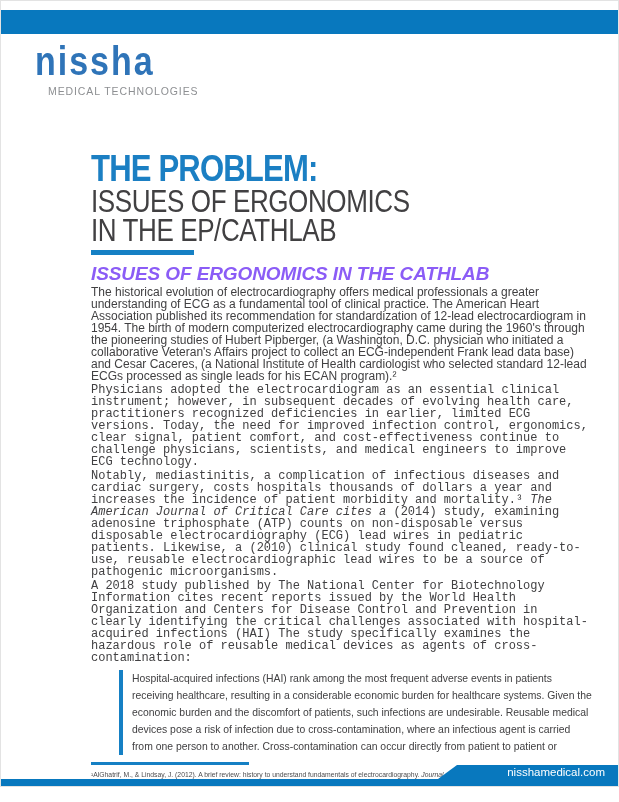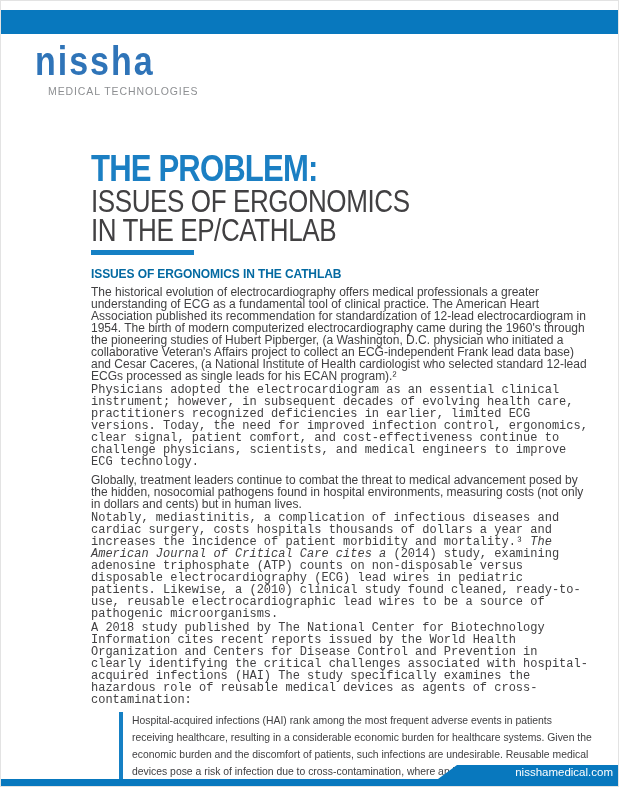--- a/index.html
+++ b/index.html
@@ -22,21 +22,21 @@
   .title {
     font-size:37px; font-weight:bold; color:#1b7fc3; line-height:36px;
     letter-spacing:-1px; transform:scaleX(0.84); transform-origin:0 0; margin:0; white-space:nowrap;
   }
   .subtitle {
     font-size:31px; color:#414042; line-height:29px; letter-spacing:-0.5px;
     transform:scaleX(0.84); transform-origin:0 0; white-space:nowrap;
   }
   .title-rule { margin-top:5px; width:103px; height:5px; background:#1580c4; }
 
-  .h2 { margin:0; font-size:12px; line-height:14px; font-weight:bold; color:#0369a1; letter-spacing:-0.1px; }
+  .h2 { margin:0; font-size:19px; line-height:14px; font-weight:bold; color:#8b5cf6; letter-spacing:-0.1px;font-style:italic; }
   .h2.first { margin-top:12px; }
   .h2.second { margin-top:23px; }
 
   .para { margin:0; font-size:12px; line-height:12px; color:#414042; }
   .para.mt5 { margin-top:5px; }
   .para.mt6 { margin-top:6px; }
   .para.mt2 { margin-top:2px;font-family:Liberation Mono, monospace; }
 
   .quote {
     margin:6px 0 0 28px; padding-left:9px; border-left:4px solid #1580c4;
@@ -49,21 +49,21 @@
   .fn + .fn { margin-top:4px; }
   .fn em, .para em { font-style:italic; }
   .link { color:#2d7cc0; text-decoration:underline; }
 
   .footer-bar { position:absolute; left:0; bottom:0; width:100%; height:7px; background:#0878be; }
   .footer-badge {
     position:absolute; right:0; bottom:7px; width:180px; height:14px; background:#0878be;
     clip-path:polygon(19px 0, 100% 0, 100% 100%, 0 100%);
     display:flex; align-items:center; justify-content:flex-end;
   }
-  .footer-badge span { color:#ffffff; font-size:11.5px; padding-right:5px; line-height:14px; }
+  .footer-badge span { color:#ffffff; font-size:11.5px; padding-right:13px; line-height:14px; }
 </style>
 </head>
 <body>
 
 <div class="page">
 
   <div class="topbar"></div>
 
   <div class="logo">
     <div class="logo-word">nissha</div>
@@ -74,21 +74,20 @@
 
     <h1 class="title">THE PROBLEM:</h1>
     <div class="subtitle">ISSUES OF ERGONOMICS</div>
     <div class="subtitle">IN THE EP/CATHLAB</div>
     <div class="title-rule"></div>
 
     <h2 class="h2 first">ISSUES OF ERGONOMICS IN THE CATHLAB</h2>
     <p class="para mt5">The historical evolution of electrocardiography offers medical professionals a greater understanding of ECG as a fundamental tool of clinical practice.  The American Heart Association published its recommendation for standardization of 12-lead electrocardiogram in 1954.  The birth of modern computerized electrocardiography came during the 1960's through the pioneering studies of Hubert Pipberger, (a Washington, D.C. physician who initiated a collaborative Veteran's Affairs project to collect an ECG-independent Frank lead data base) and Cesar Caceres, (a National Institute of Health cardiologist who selected standard 12-lead ECGs processed as single leads for his ECAN program).²</p>
     <p class="para mt2">Physicians adopted the electrocardiogram as an essential clinical instrument; however, in subsequent decades of evolving health care, practitioners recognized deficiencies in earlier, limited ECG versions. Today, the need for improved infection control, ergonomics, clear signal, patient comfort, and cost-effectiveness continue to challenge physicians, scientists, and medical engineers to improve ECG technology.</p>
 
-    <p class="para mt6">Globally, treatment leaders continue to combat the threat to medical advancement posed by the hidden, nosocomial pathogens found in hospital environments, measuring costs (not only in dollars and cents) but in human lives.</p>
     <p class="para mt2"><span>Notably, mediastinitis, a complication of infectious diseases and cardiac surgery, costs hospitals thousands of dollars a year and increases the incidence of patient morbidity and mortality.³  </span><em>The American Journal of Critical Care cites a</em><span> (2014) study, examining adenosine triphosphate (ATP) counts on non-disposable versus disposable electrocardiography (ECG) lead wires in pediatric patients. Likewise, a (2010) clinical study found cleaned, ready-to-use, reusable electrocardiographic lead wires to be a source of pathogenic microorganisms.</span></p>
     <p class="para mt2">A 2018 study published by The National Center for Biotechnology Information cites recent reports issued by the World Health Organization and Centers for Disease Control and Prevention in clearly identifying the critical challenges associated with hospital-acquired infections (HAI) The study specifically examines the hazardous role of reusable medical devices as agents of cross-contamination:</p>
 
     <blockquote class="quote">Hospital-acquired infections (HAI) rank among the most frequent adverse events in patients receiving healthcare, resulting in a considerable economic burden for healthcare systems. Given the economic burden and the discomfort of patients, such infections are undesirable. Reusable medical devices pose a risk of infection due to cross-contamination, where an infectious agent is carried from one person to another. Cross-contamination can occur directly from patient to patient or</blockquote>
 
     <div class="foot-rule"></div>
     <p class="fn"><span>¹AlGhatrif, M., &amp; Lindsay, J. (2012). A brief review: history to understand fundamentals of electrocardiography. </span><em>Journal of community hospital internal medicine perspectives</em><span>, 2(1).</span></p>
     <p class="fn"><span>²</span><a href="#" class="link">J Electrocardiol</a><span>. (2016). Jan-Feb;49(1):1-6. doi: 10.1016/j.jelectrocard.2015.11.002. Epub 2015 Nov 6.</span></p>
     <p class="fn"><span>³Addison, Nancy. (2014). Cleanliness of Disposable vs Non-disposable Electrocardiography Lead Wires in Children </span><em>American Journal of Critical Care.</em><span>23 (5): 424–428.</span></p>
 

